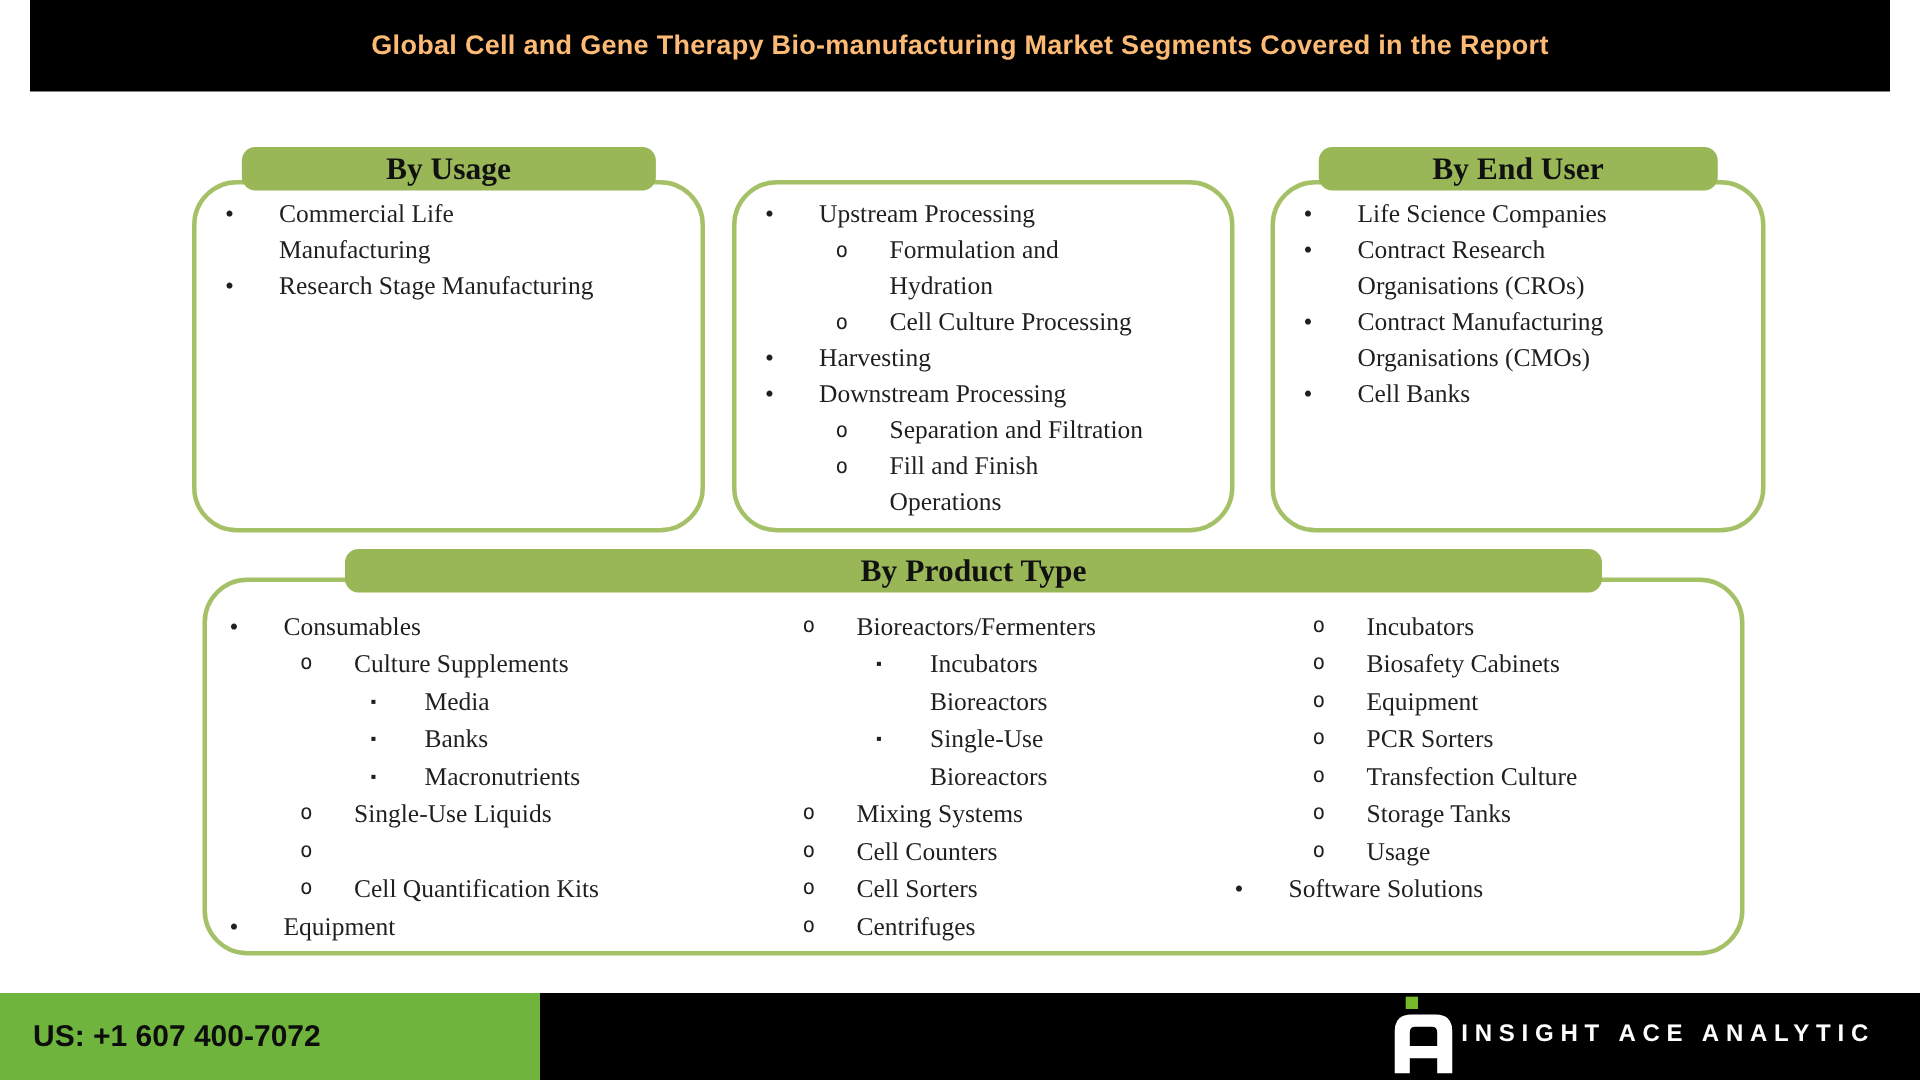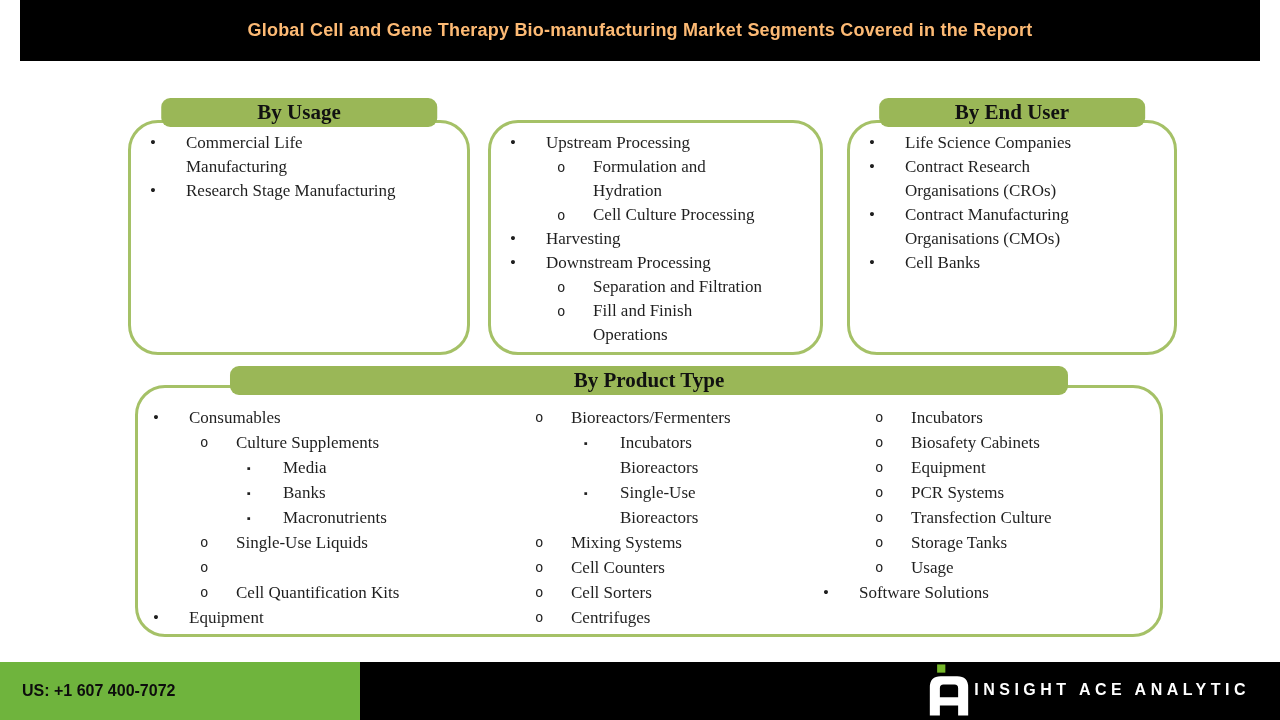--- a/index.html
+++ b/index.html
@@ -73,21 +73,21 @@
 
   
   .footer{
     position:absolute;left:0;top:662px;width:1280px;height:58px;
     background:var(--bar-black);
   }
   .phone-chip{
     position:absolute;left:0;top:0;width:360px;height:58px;
     background:var(--footer-green);display:flex;align-items:center;
     padding-left:22px;font-family:"Liberation Sans",sans-serif;
-    font-weight:bold;font-size:16px;color:#0d0d0d;white-space:nowrap;
+    font-weight:bold;font-size:20px;color:#0d0d0d;white-space:nowrap;
   }
   .brand{
     position:absolute;right:30px;top:0;height:56px;
     display:flex;align-items:center;gap:4px;
   }
   .brand .brand-text{
     color:#ffffff;font-family:"Liberation Sans",sans-serif;
     font-weight:bold;font-size:16px;letter-spacing:4.5px;white-space:nowrap;
   }
   .logo{display:block;}
@@ -255,21 +255,21 @@
           <div class="li lv2">
             <span class="bullet lv2-b">o</span>
             <span class="txt">Biosafety Cabinets</span>
           </div>
           <div class="li lv2">
             <span class="bullet lv2-b">o</span>
             <span class="txt">Equipment</span>
           </div>
           <div class="li lv2">
             <span class="bullet lv2-b">o</span>
-            <span class="txt">PCR Systems</span>
+            <span class="txt">PCR Sorters</span>
           </div>
           <div class="li lv2">
             <span class="bullet lv2-b">o</span>
             <span class="txt">Transfection Culture</span>
           </div>
           <div class="li lv2">
             <span class="bullet lv2-b">o</span>
             <span class="txt">Storage Tanks</span>
           </div>
           <div class="li lv2">

